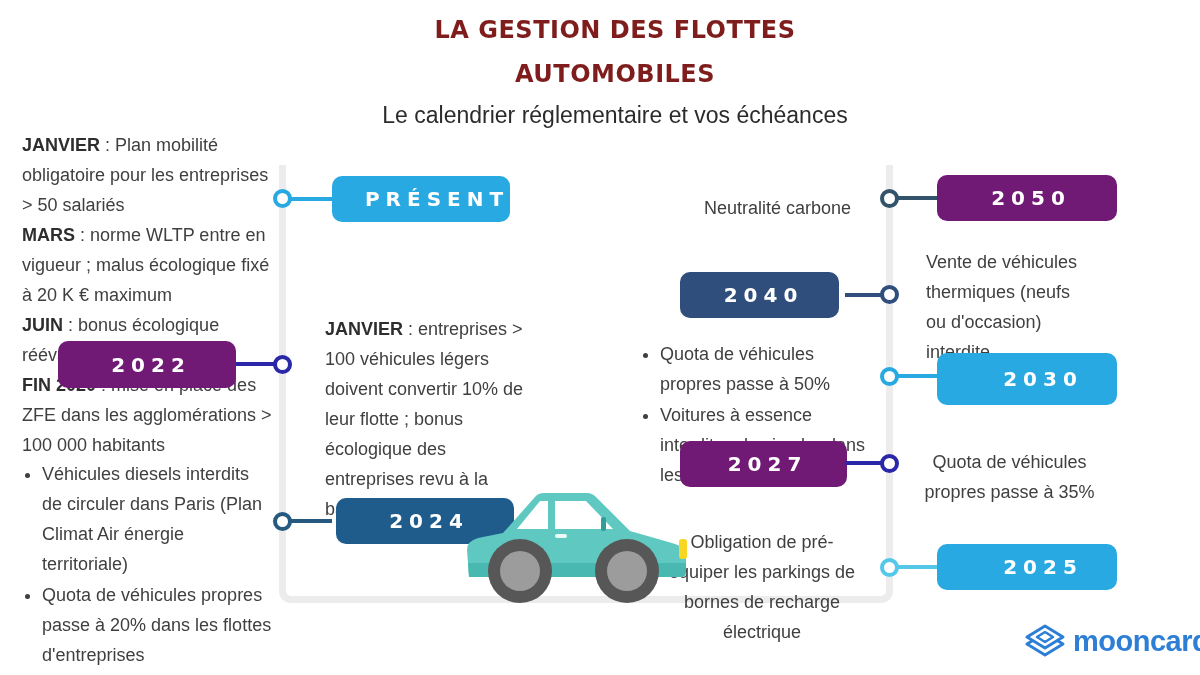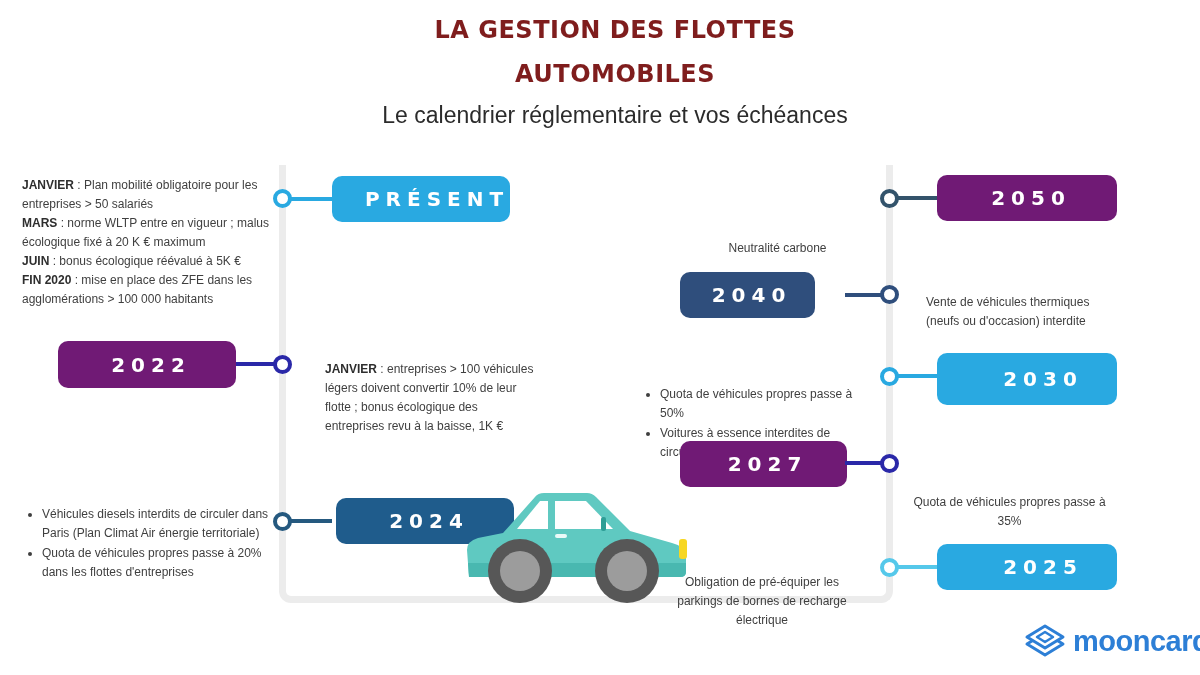--- a/index.html
+++ b/index.html
@@ -6,21 +6,21 @@
   body{
     width:1200px;height:675px;position:relative;overflow:hidden;
     background:#ffffff;font-family:"Liberation Sans",sans-serif;color:#3f3f3f;
   }
   
   .header{position:absolute;left:40px;top:8px;width:1150px;text-align:center;}
   .title-line{font-family:"DejaVu Sans",sans-serif;font-weight:bold;font-size:24px;
     line-height:44px;color:#7f1d1d;letter-spacing:0.5px;}
   .subtitle{font-size:23px;color:#2b2b2b;margin-top:6px;}
   
-  .txt{position:absolute;font-size:12px;line-height:19px;color:#3f3f3f;margin-top:46px;}
+  .txt{position:absolute;font-size:18px;line-height:30px;color:#3f3f3f;}
   .txt b{color:#2e2e2e;}
   .center{text-align:center;}
   ul.blist{list-style:disc;margin:0;padding-left:17px;}
   ul.blist li{margin:0 0 1px 0;}
   
   .frame{position:absolute;left:279px;top:165px;width:614px;height:438px;box-sizing:border-box;
     border-left:7px solid #ececec;border-right:7px solid #ececec;border-bottom:7px solid #ececec;
     border-radius:0 0 12px 12px;}
   
   .box{position:absolute;border-radius:10px;color:#fff;display:flex;align-items:center;justify-content:center;
@@ -37,21 +37,21 @@
   .c-indigo{background:#2a28a8;} .d-indigo{border-color:#2a28a8;}
   .c-steel{background:#25597f;} .d-steel{border-color:#25597f;}
   .c-slate{background:#33536b;} .d-slate{border-color:#33536b;}
   .c-slate2{background:#2f4e7c;} .d-slate2{border-color:#2f4e7c;}
   .c-cyan{background:#55c8ea;} .d-cyan{border-color:#55c8ea;}
   
   #b-present{left:332px;top:176px;width:178px;height:46px;}
   #b-2022{left:58px;top:341px;width:178px;height:47px;}
   #b-2024{left:336px;top:498px;width:178px;height:46px;}
   #b-2050{left:937px;top:175px;width:180px;height:46px;}
-  #b-2040{left:680px;top:272px;width:135px;height:46px;}
+  #b-2040{left:680px;top:272px;width:159px;height:46px;}
   #b-2030{left:937px;top:353px;width:180px;height:52px;}
   #b-2027{left:680px;top:441px;width:167px;height:46px;}
   #b-2025{left:937px;top:544px;width:180px;height:46px;}
   
   #l-present{left:290px;top:197px;width:42px;}
   #l-2022{left:236px;top:362px;width:40px;}
   #l-2024{left:290px;top:519px;width:42px;}
   #l-2050{left:897px;top:196px;width:40px;}
   #l-2040{left:845px;top:293px;width:38px;}
   #l-2030{left:897px;top:374px;width:40px;}

